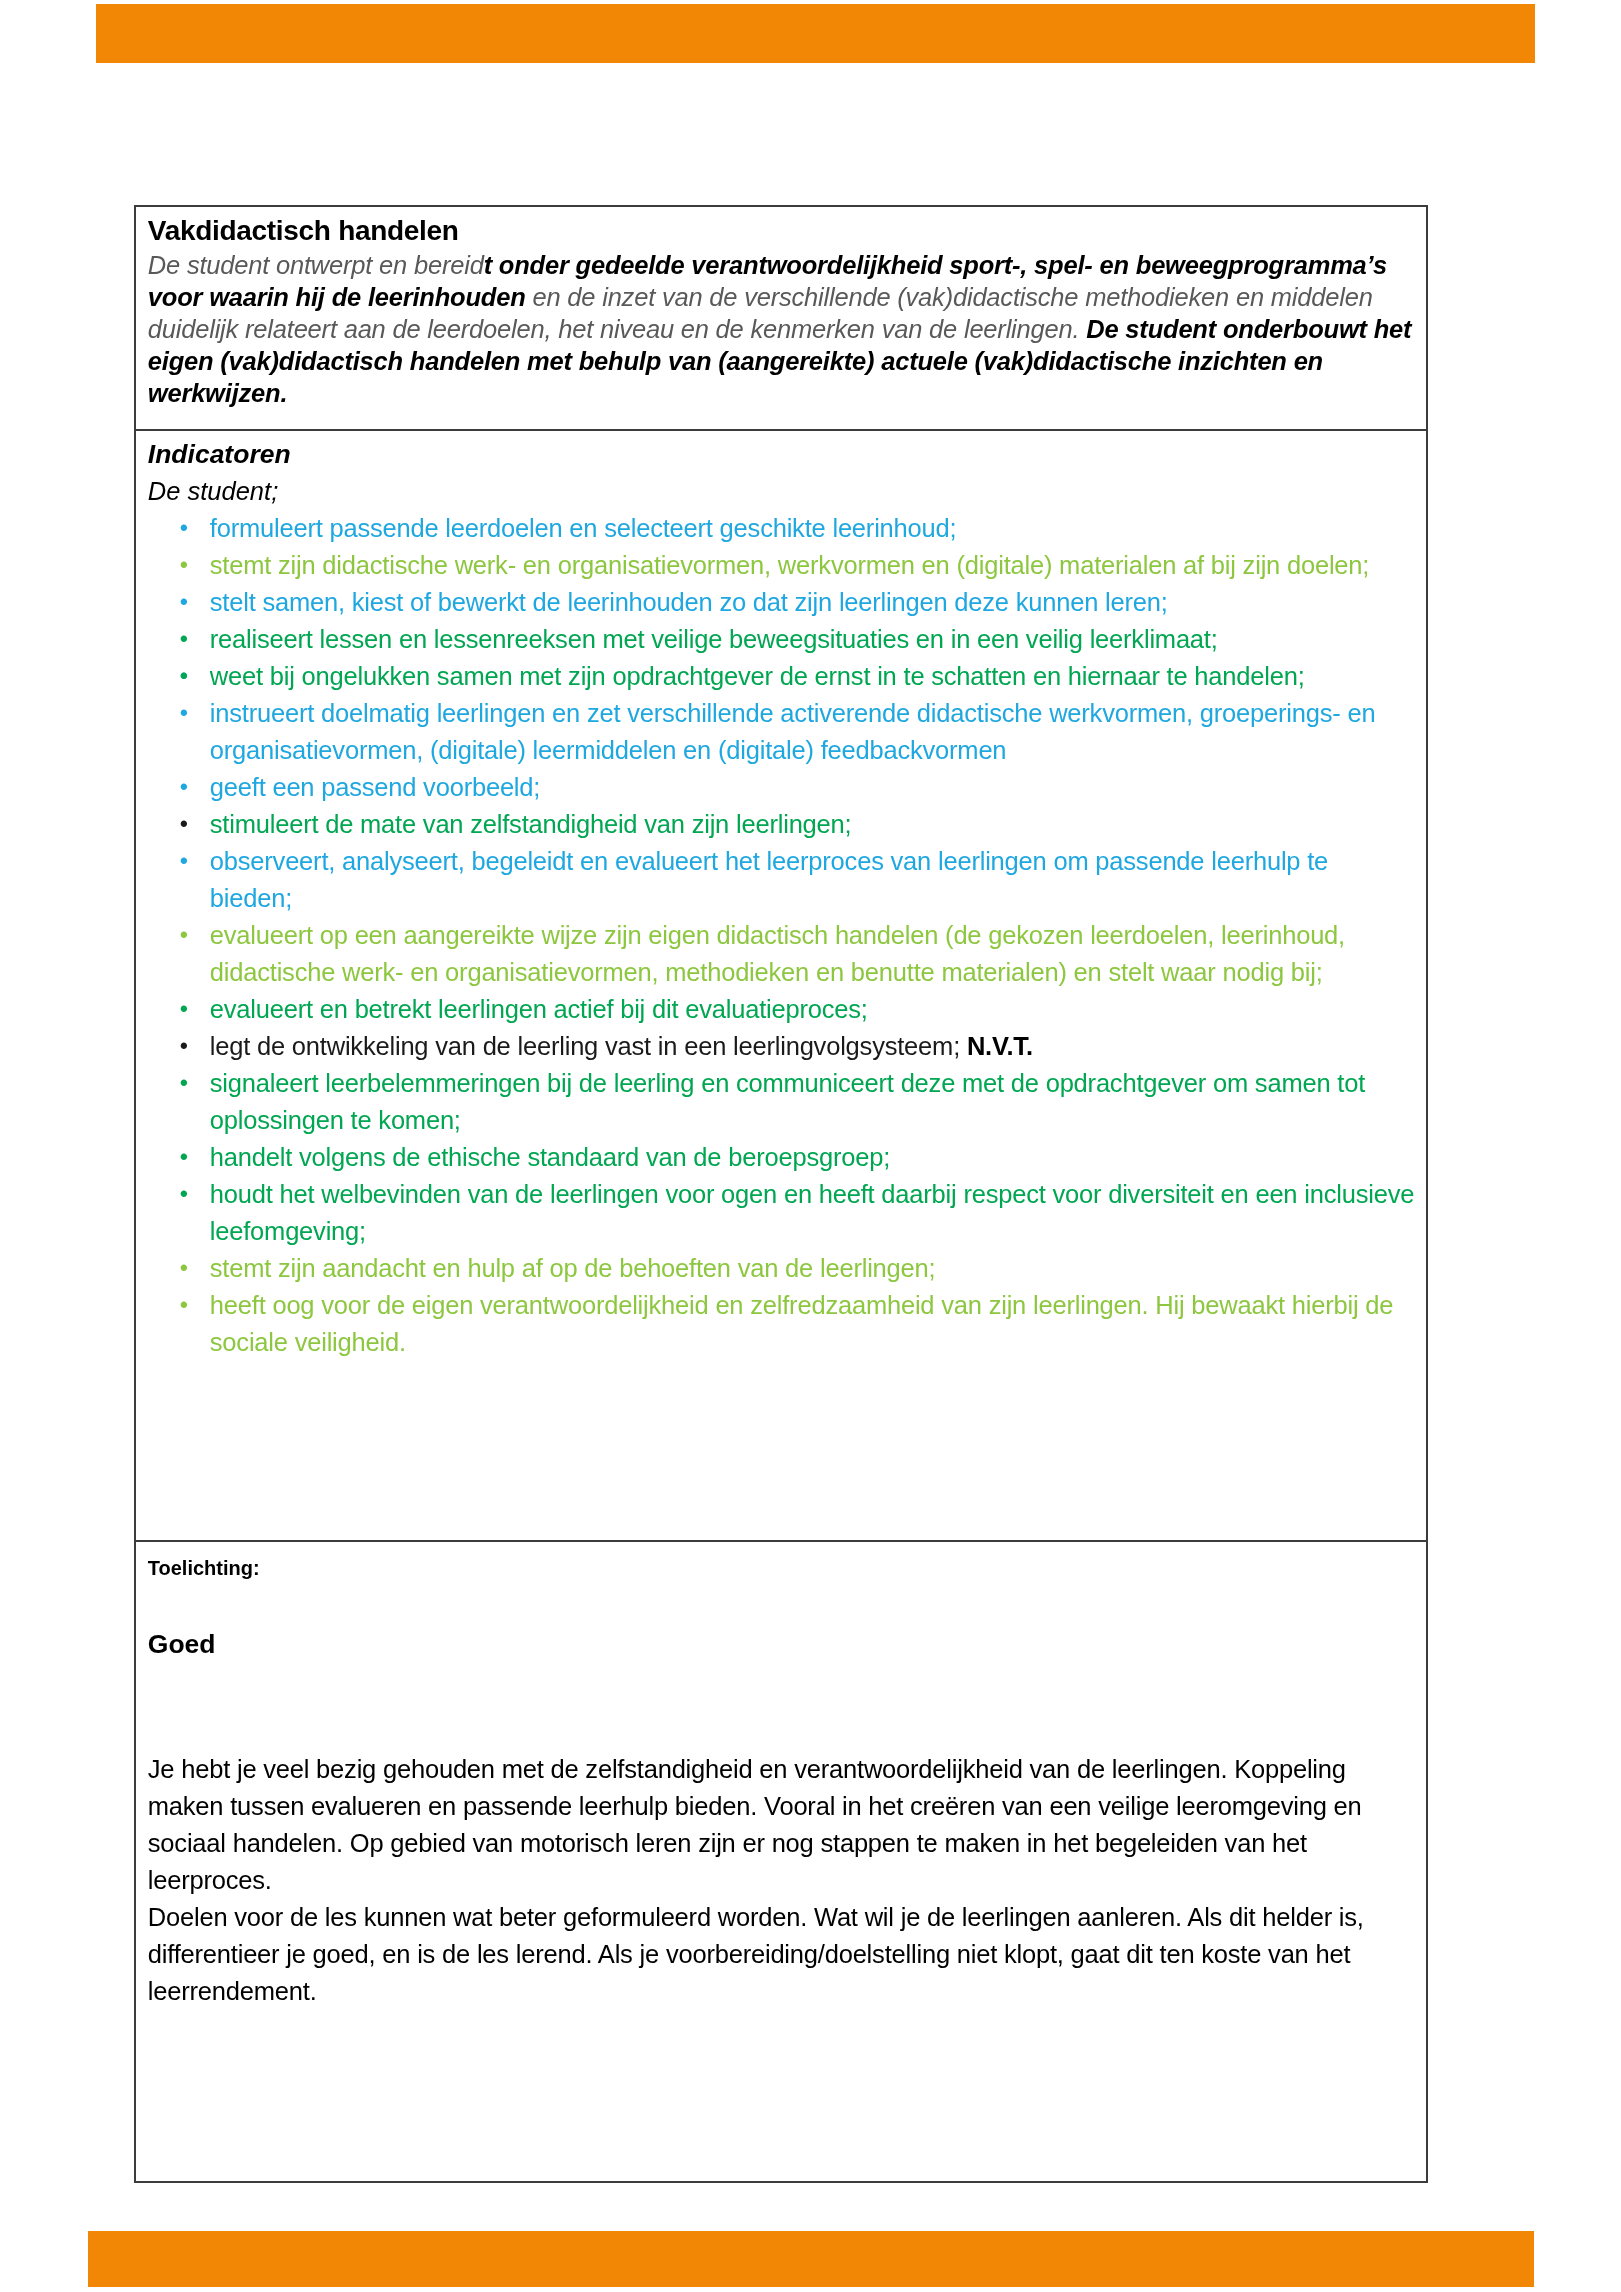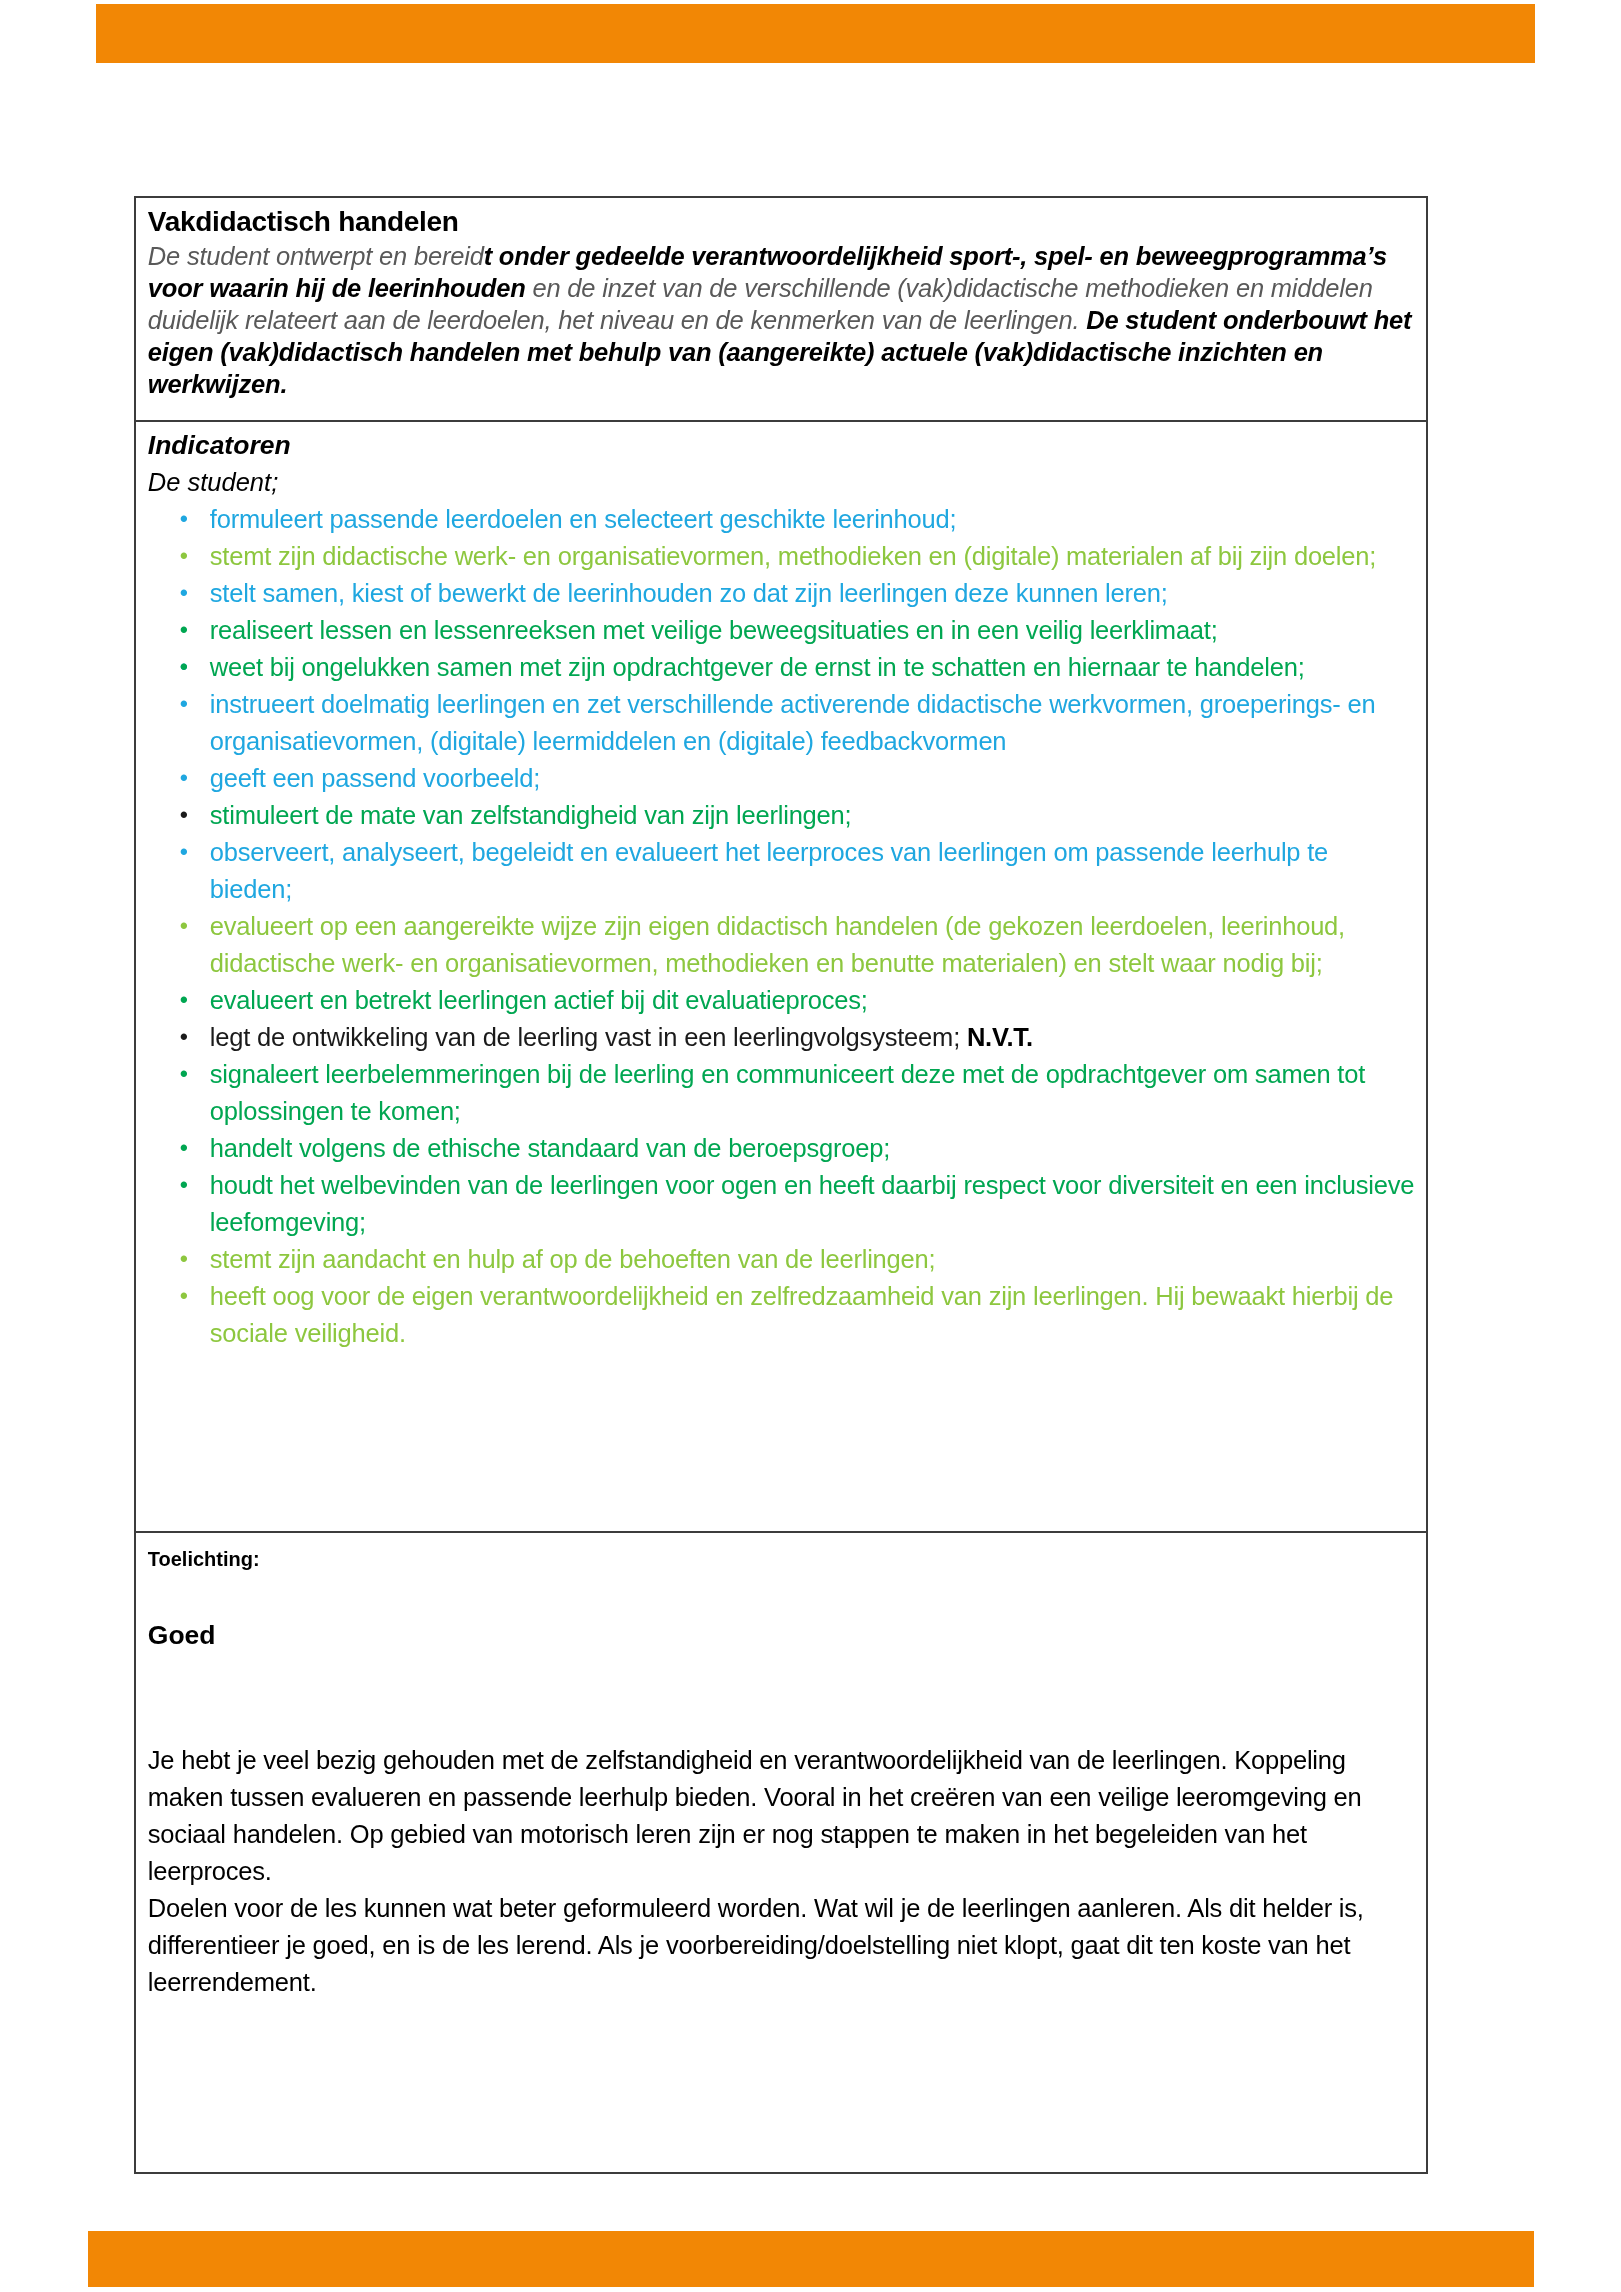--- a/index.html
+++ b/index.html
@@ -4,21 +4,21 @@
 <style>
   html,body { margin:0; padding:0; background:#ffffff; }
   .page {
     position:relative; width:1621px; height:2293px; background:#ffffff;
     font-family:"Liberation Sans", sans-serif; color:#1a1a1a; overflow:hidden;
   }
   .topbar { position:absolute; left:96px; top:3.9px; width:1439px; height:59px; }
   .bottombar { position:absolute; left:88px; top:2231px; width:1446px; height:56px; }
 
   .doc {
-    position:absolute; left:134px; top:196px; width:1294px; height:1978px;
+    position:absolute; left:134px; top:205px; width:1294px; height:1978px;
     border:2px solid #3c3c3c; box-sizing:border-box; background:#fff;
   }
   .sec { box-sizing:border-box; overflow:hidden; }
   .sec-title { height:224px; border-bottom:2px solid #3c3c3c; padding:4.9px 11.8px 0 11.8px; }
   .sec-ind   { height:1111px; border-bottom:2px solid #3c3c3c; padding:4.9px 11.8px 0 11.8px; }
   .sec-rating{ height:46px; border-bottom:2px solid #3c3c3c; display:flex; align-items:stretch; }
   .sec-toe   { height:597px; padding:7.8px 11.8px 0 11.8px; }
 
   .doc-title { font-size:28px; font-weight:bold; line-height:37px; letter-spacing:-0.3px; color:#000; }
   .doc-desc  { font-size:25.5px; line-height:32px; font-style:italic; letter-spacing:-0.2px; }
@@ -57,21 +57,21 @@
     <section class="sec sec-title">
       <div class="doc-title">Vakdidactisch handelen</div>
       <div class="doc-desc"><span class="seg-plain">De student ontwerpt en bereid</span><span class="seg-bold">t onder gedeelde verantwoordelijkheid sport-, spel- en beweegprogramma’s voor waarin hij de leerinhouden </span><span class="seg-plain">en de inzet van de verschillende (vak)didactische methodieken en middelen duidelijk relateert aan de leerdoelen, het niveau en de kenmerken van de leerlingen. </span><span class="seg-bold">De student onderbouwt het eigen (vak)didactisch handelen met behulp van (aangereikte) actuele (vak)didactische inzichten en werkwijzen.</span></div>
     </section>
 
     <section class="sec sec-ind">
       <div class="ind-heading">Indicatoren</div>
       <div class="ind-sub">De student;</div>
       <div class="ind-list">
           <div class="bullet-item"><span class="marker" style="color: rgb(31, 167, 224);">•</span><span style="color: rgb(31, 167, 224);">formuleert passende leerdoelen en selecteert geschikte leerinhoud;</span></div>
-          <div class="bullet-item"><span class="marker" style="color: rgb(141, 199, 63);">•</span><span style="color: rgb(141, 199, 63);">stemt zijn didactische werk- en organisatievormen, methodieken en (digitale) materialen af bij zijn doelen;</span></div>
+          <div class="bullet-item"><span class="marker" style="color: rgb(141, 199, 63);">•</span><span style="color: rgb(141, 199, 63);">stemt zijn didactische werk- en organisatievormen, werkvormen en (digitale) materialen af bij zijn doelen;</span></div>
           <div class="bullet-item"><span class="marker" style="color: rgb(31, 167, 224);">•</span><span style="color: rgb(31, 167, 224);">stelt samen, kiest of bewerkt de leerinhouden zo dat zijn leerlingen deze kunnen leren;</span></div>
           <div class="bullet-item"><span class="marker" style="color: rgb(0, 166, 81);">•</span><span style="color: rgb(0, 166, 81);">realiseert lessen en lessenreeksen met veilige beweegsituaties en in een veilig leerklimaat;</span></div>
           <div class="bullet-item"><span class="marker" style="color: rgb(31, 167, 224);">•</span></div>
           <div class="bullet-item"><span class="marker" style="color: rgb(0, 166, 81);">•</span><span style="color: rgb(0, 166, 81);">weet bij ongelukken samen met zijn opdrachtgever de ernst in te schatten en hiernaar te handelen;</span></div>
           <div class="bullet-item"><span class="marker" style="color: rgb(31, 167, 224);">•</span><span style="color: rgb(31, 167, 224);">instrueert doelmatig leerlingen en zet verschillende activerende didactische werkvormen, groeperings- en organisatievormen, (digitale) leermiddelen en (digitale) feedbackvormen</span></div>
           <div class="bullet-item"><span class="marker" style="color: rgb(31, 167, 224);">•</span><span style="color: rgb(31, 167, 224);">geeft een passend voorbeeld;</span></div>
           <div class="bullet-item"><span class="marker" style="color: rgb(26, 26, 26);">•</span><span style="color: rgb(0, 166, 81);">stimuleert de mate van zelfstandigheid van zijn leerlingen;</span></div>
           <div class="bullet-item"><span class="marker" style="color: rgb(31, 167, 224);">•</span><span style="color: rgb(31, 167, 224);">observeert, analyseert, begeleidt en evalueert het leerproces van leerlingen om passende leerhulp te bieden;</span></div>
           <div class="bullet-item"><span class="marker" style="color: rgb(141, 199, 63);">•</span><span style="color: rgb(141, 199, 63);">evalueert op een aangereikte wijze zijn eigen didactisch handelen (de gekozen leerdoelen, leerinhoud, didactische werk- en organisatievormen, methodieken en benutte materialen) en stelt waar nodig bij;</span></div>
           <div class="bullet-item"><span class="marker" style="color: rgb(0, 166, 81);">•</span><span style="color: rgb(0, 166, 81);">evalueert en betrekt leerlingen actief bij dit evaluatieproces;</span></div>

